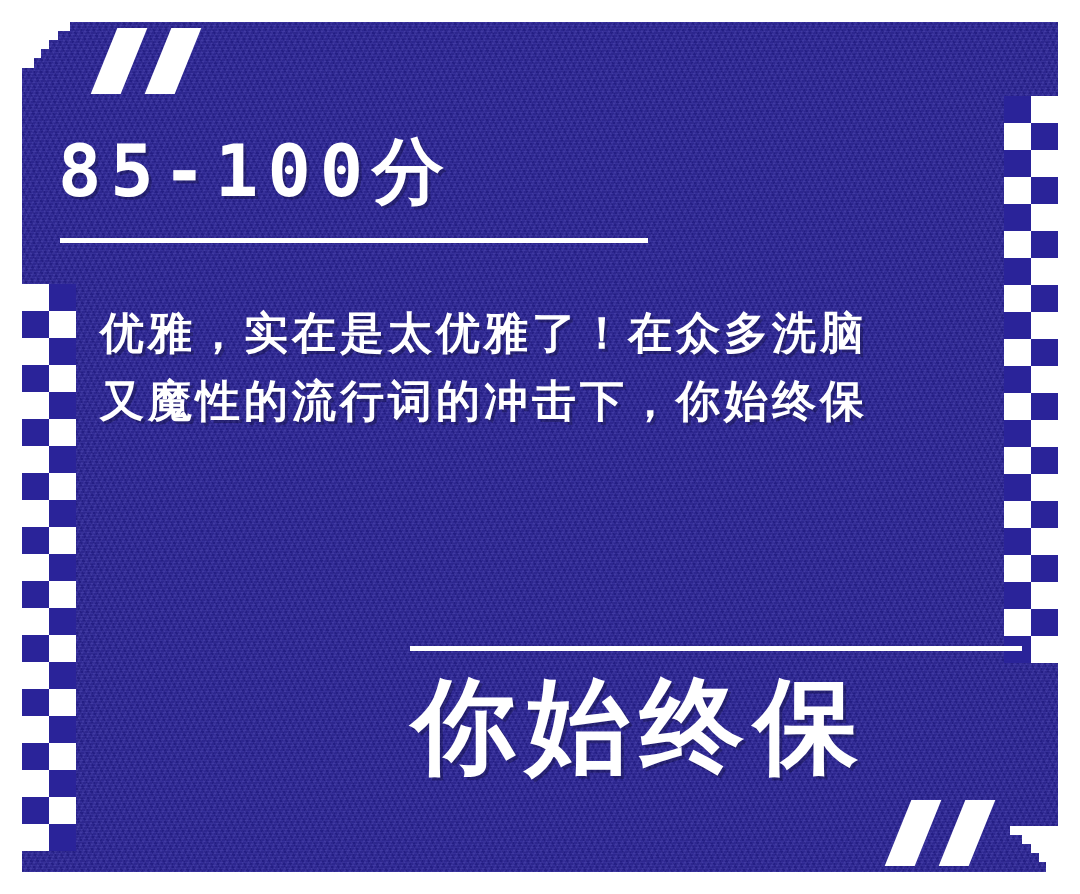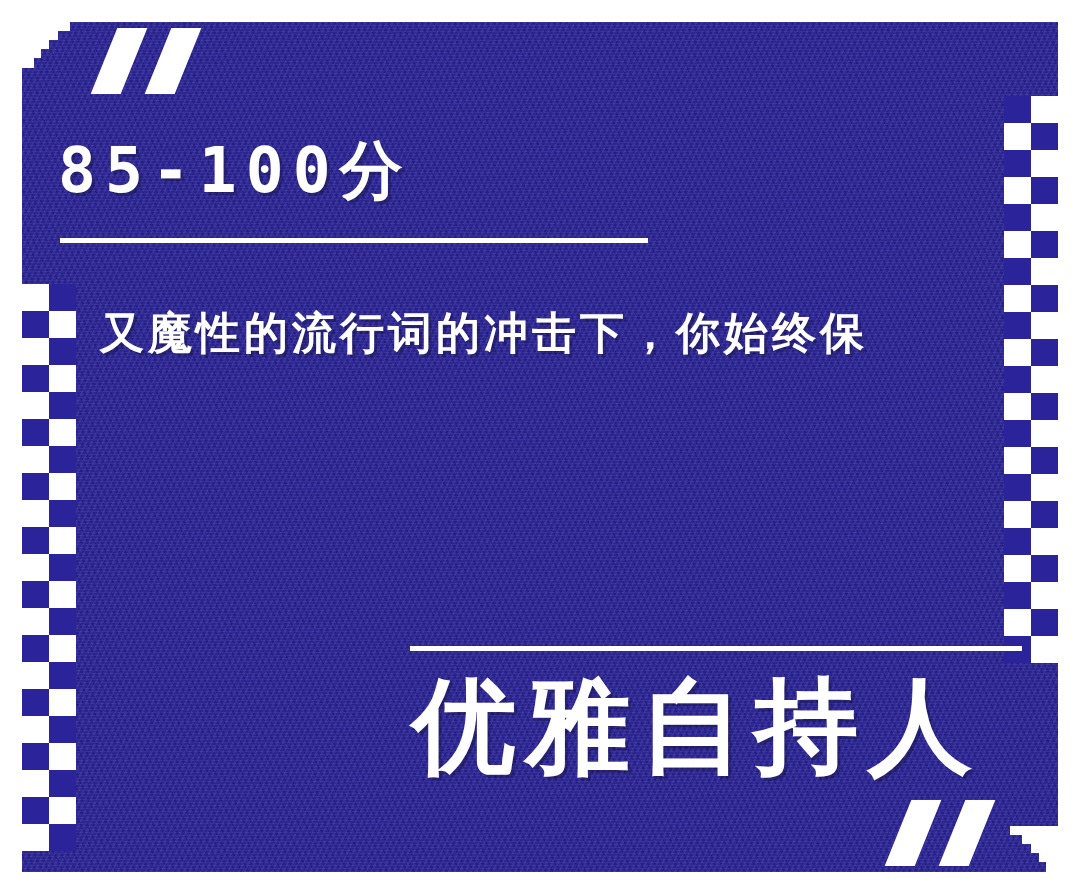--- a/index.html
+++ b/index.html
@@ -78,21 +78,21 @@
     -webkit-font-smoothing: none;
     text-rendering: geometricPrecision;
     text-shadow: 3px 3px 0 rgba(0,0,0,0.22);
     white-space: pre;
   }
 
   .heading {
     position: absolute;
     left: 58px;
     top: 118px;
-    font-size: 63px;
+    font-size: 72px;
     line-height: 106px;
     letter-spacing: 9px;
   }
 
   .rule {
     position: absolute;
     background: #ffffff;
     height: 5px;
   }
   .rule-top    { left: 60px;  top: 238px; width: 588px; }
@@ -227,19 +227,19 @@
 
   <div class="slash slash-tl-a"></div>
   <div class="slash slash-tl-b"></div>
   <div class="slash slash-br-a"></div>
   <div class="slash slash-br-b"></div>
 
   <div class="pixeltext heading">85-100分</div>
 
   <div class="rule rule-top"></div>
 
-  <div class="pixeltext body" id="body-block"><div>又魔性的流行词的冲击下，你始终保</div></div>
+  <div class="pixeltext body" id="body-block"><div>优雅，实在是太优雅了！在众多洗脑</div><div>又魔性的流行词的冲击下，你始终保</div></div>
 
   <div class="rule rule-bottom"></div>
 
-  <div class="pixeltext footer-title">优雅自持人</div>
+  <div class="pixeltext footer-title">你始终保</div>
 
 </div>
 
 </body></html>

